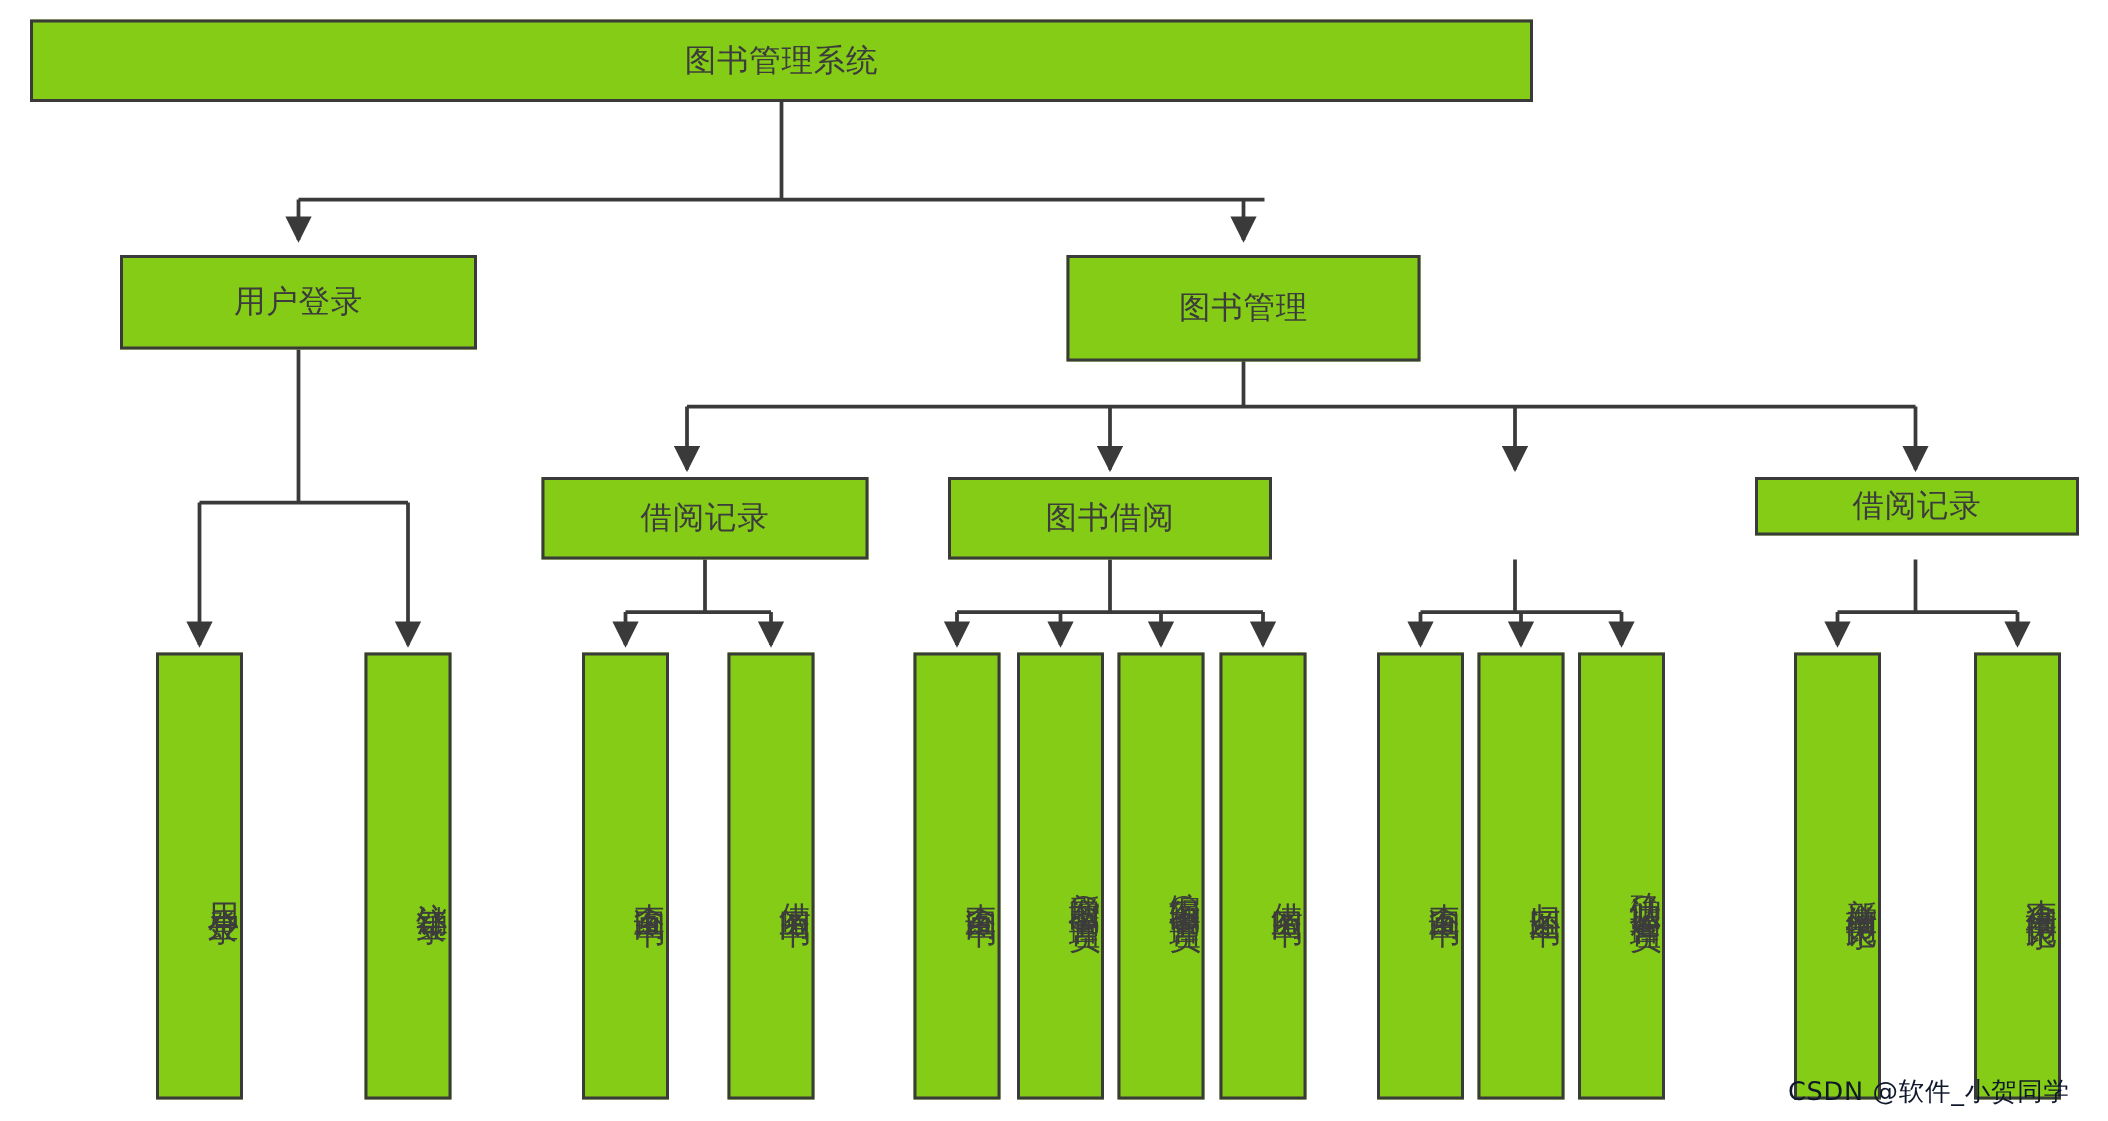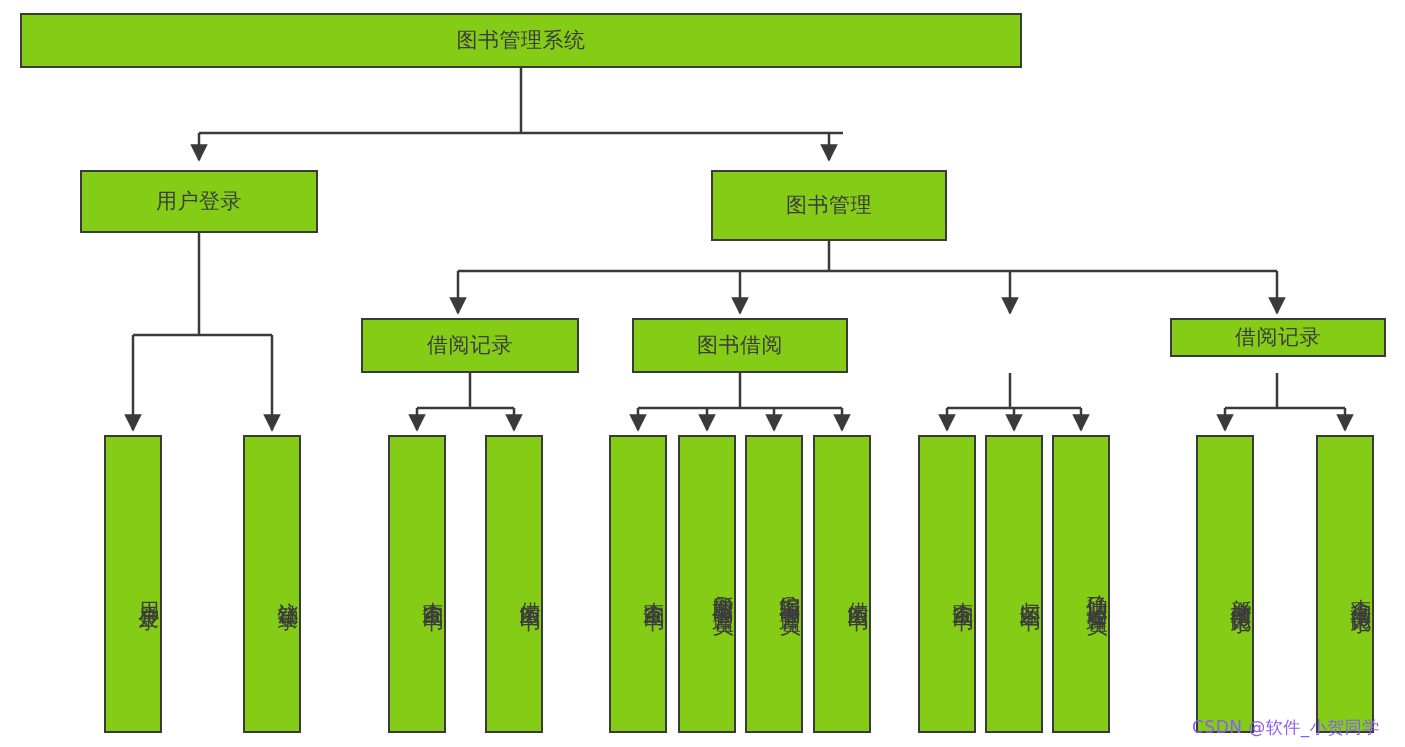--- a/index.html
+++ b/index.html
@@ -51,21 +51,21 @@
     justify-content: center;
   }
   .node.v .vtext {
     writing-mode: vertical-rl;
     text-orientation: upright;
     white-space: nowrap;
   }
   .watermark {
     position: absolute;
     font-size: 17px;
-    color: #8b5cf6;
+    color: #0f172a;
     white-space: nowrap;
     z-index: 3;
     letter-spacing: 0.5px;
   }
 </style>
 </head>
 <body>
 
 <div id="canvas">
 

